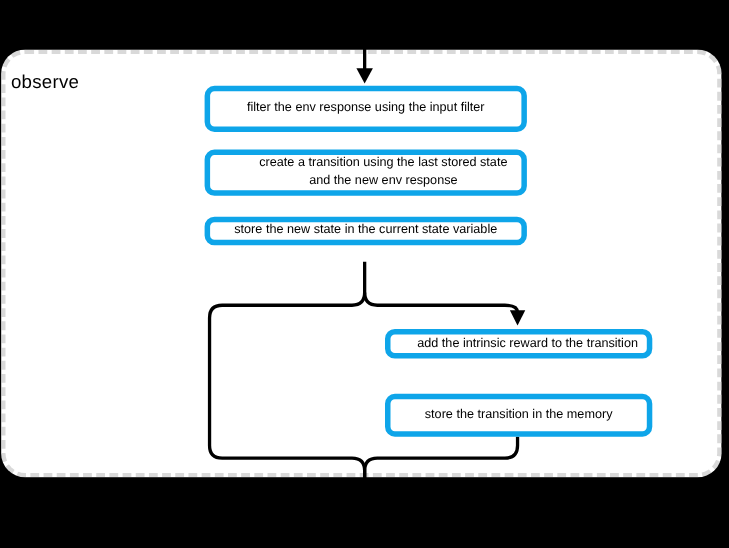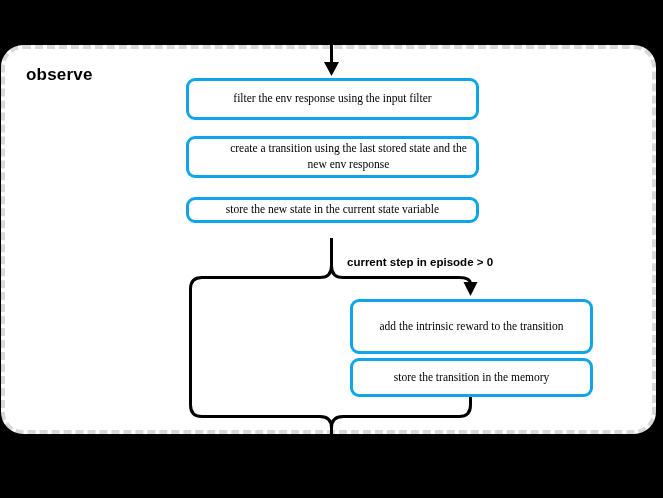--- a/index.html
+++ b/index.html
@@ -21,24 +21,24 @@
     top: 45px;
     width: 655px;
     height: 389px;
     box-sizing: border-box;
     background: #ffffff;
     border: 4px dashed #d9d9d9;
     border-radius: 22px;
   }
   .group-title {
     position: absolute;
-    left: 26px;
+    left: 10px;
     top: 65px;
     font-size: 17px;
-    font-weight: 700;
+    font-weight: 400;
     color: #000000;
     letter-spacing: 0.2px;
     z-index: 3;
   }
   .connectors {
     position: absolute;
     left: 0;
     top: 0;
     width: 663px;
     height: 498px;
@@ -51,37 +51,36 @@
     stroke-width: 3;
   }
   .flow-arrowhead {
     fill: #000000;
     stroke: none;
   }
   .step {
     position: absolute;
     box-sizing: border-box;
     background: #ffffff;
-    border: 3px solid #0ea5e9;
+    border: 5px solid #0ea5e9;
     border-radius: 9px;
     display: flex;
     align-items: center;
     justify-content: center;
     text-align: center;
     font-size: 11.5px;
     line-height: 1.35;
     color: #000000;
     padding: 2px 8px;
     z-index: 2;
-    font-family: Liberation Serif, serif;
   }
   .b1 { left: 186px; top: 78px;  width: 293px; height: 42px; }
   .b2 { left: 186px; top: 136px; width: 293px; height: 42px; padding-left: 40px; }
   .b3 { left: 186px; top: 197px; width: 293px; height: 26px; }
-  .b4 { left: 350px; top: 299px; width: 243px; height: 55px; }
+  .b4 { left: 350px; top: 299px; width: 243px; height: 27px; justify-content: flex-end; }
   .b5 { left: 350px; top: 358px; width: 243px; height: 39px; text-align: center; }
   .condition-label {
     position: absolute;
     left: 347px;
     top: 256px;
     font-size: 11.5px;
     font-weight: 700;
     color: #000000;
     white-space: nowrap;
     z-index: 3;
@@ -122,15 +121,14 @@
   </div>
 
   <div class="step b4">
     <span>add the intrinsic reward to the transition</span>
   </div>
 
   <div class="step b5">
     <span>store the transition in the memory</span>
   </div>
 
-  <div class="condition-label">current step in episode &gt; 0</div>
 
 </div>
 
 </body></html>

